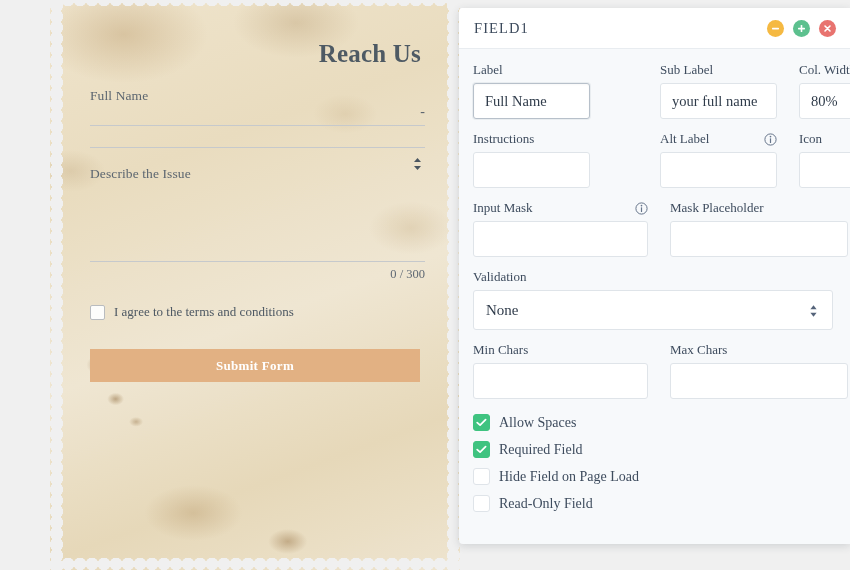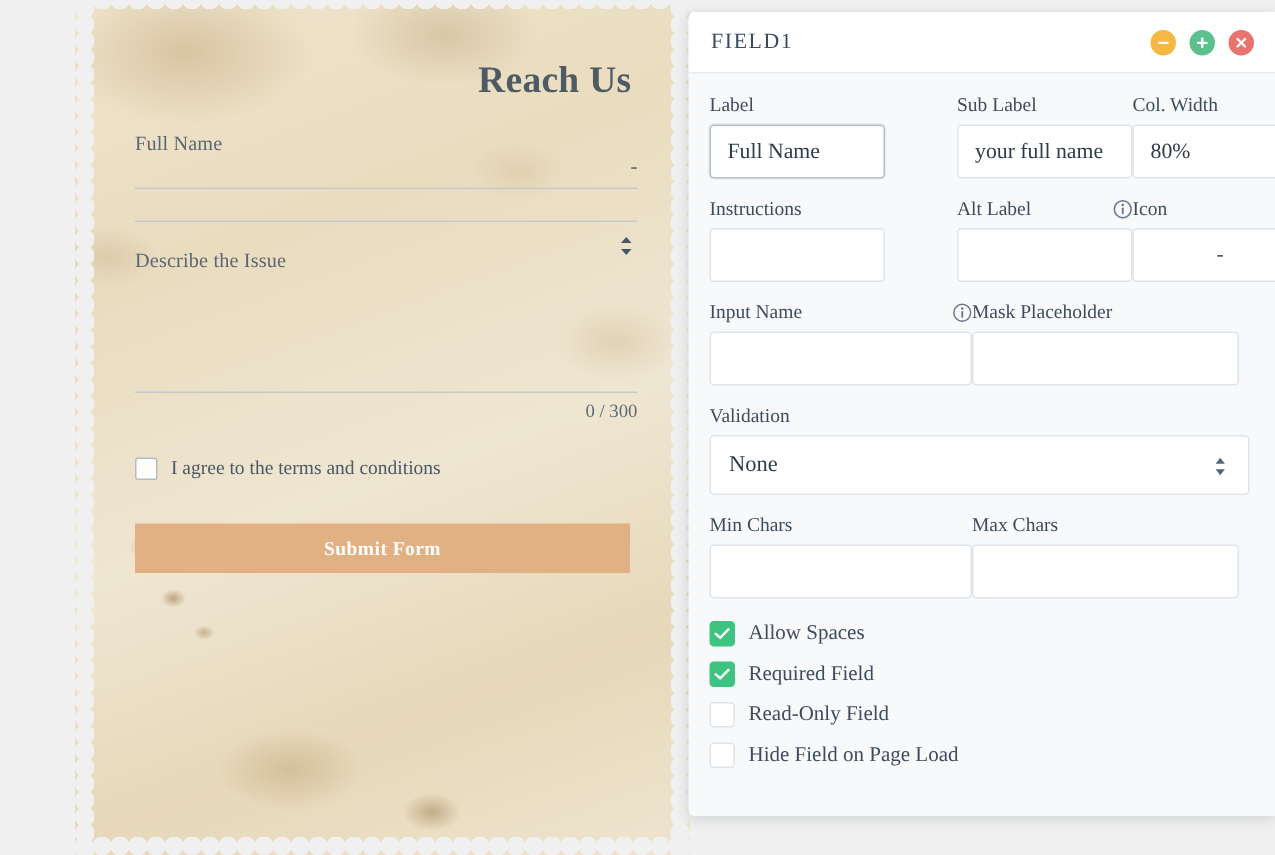--- a/index.html
+++ b/index.html
@@ -153,21 +153,21 @@
   #panel-actions { display: flex; gap: 9px; align-items: center; }
   .circ-btn {
     width: 17px; height: 17px; border-radius: 50%;
     display: flex; align-items: center; justify-content: center;
     cursor: pointer; border: none; padding: 0;
     position: relative;
   }
   .circ-btn svg { display: block; }
 
   #panel-body { padding: 13px 17px 0 14px; }
-  .row { display: flex; gap: 0; margin-bottom: 12px; }
+  .row { display: flex; gap: 22px; margin-bottom: 12px; }
   .cell { display: flex; flex-direction: column; }
   .cell.w1 { width: 117px; flex: 0 0 117px; }
   .cell.w2 { width: 117px; flex: 0 0 117px; margin-left: 48px; }
   .cell.w3 { width: 117px; flex: 0 0 117px; }
   .cell.half { width: 175px; flex: 0 0 175px; }
   .cell.halfwide { width: 178px; flex: 0 0 178px; }
   .cell.full { width: 100%; flex: 1 1 auto; }
 
   .fld-label {
     font-size: 13px;
@@ -348,21 +348,21 @@
         <div class="fld-label">
           <span>Icon</span>
         </div>
         <input class="txt-input centered" value="-" style="">
       </div>
     </div>
 
     <div class="row">
       <div class="cell half">
         <div class="fld-label">
-          <span>Input Name</span>
+          <span>Input Mask</span>
           <span class="spacer"></span>
           <svg class="info-ico" viewBox="0 0 13 13">
             <circle cx="6.5" cy="6.5" r="5.6" fill="none" stroke="#66758a" stroke-width="1"></circle>
             <circle cx="6.5" cy="3.6" r="0.85" fill="#66758a"></circle>
             <rect x="5.9" y="5.3" width="1.2" height="4.6" rx="0.5" fill="#66758a"></rect>
           </svg>
         </div>
         <input class="txt-input" value="" style="">
       </div>
       <div class="cell halfwide">
@@ -415,22 +415,22 @@
       <div class="chk-row">
         <div class="chk-box on">
           <svg width="11" height="9" viewBox="0 0 11 9">
             <path d="M1.2 4.6 L4.1 7.2 L9.6 1.6" fill="none" stroke="#ffffff" stroke-width="1.7" stroke-linecap="round" stroke-linejoin="round"></path>
           </svg>
         </div>
         <span class="chk-label">Required Field</span>
       </div>
       <div class="chk-row">
         <div class="chk-box"></div>
-        <span class="chk-label">Read-Only Field</span>
+        <span class="chk-label">Hide Field on Page Load</span>
       </div>
       <div class="chk-row">
         <div class="chk-box"></div>
-        <span class="chk-label">Hide Field on Page Load</span>
+        <span class="chk-label">Read-Only Field</span>
       </div>
     </div>
 
   </div>
 </div>
 
 </body></html>

